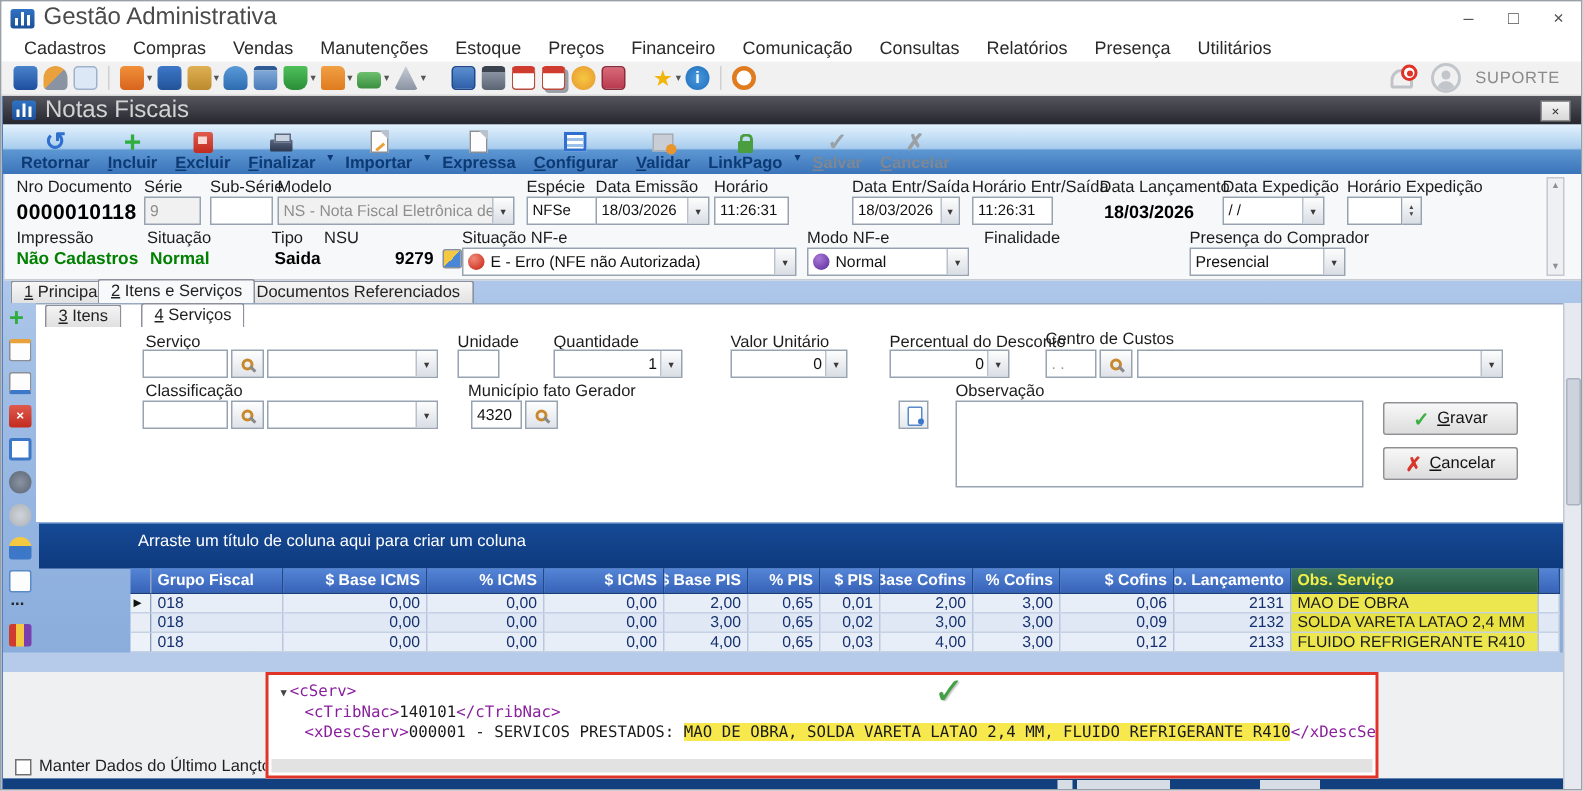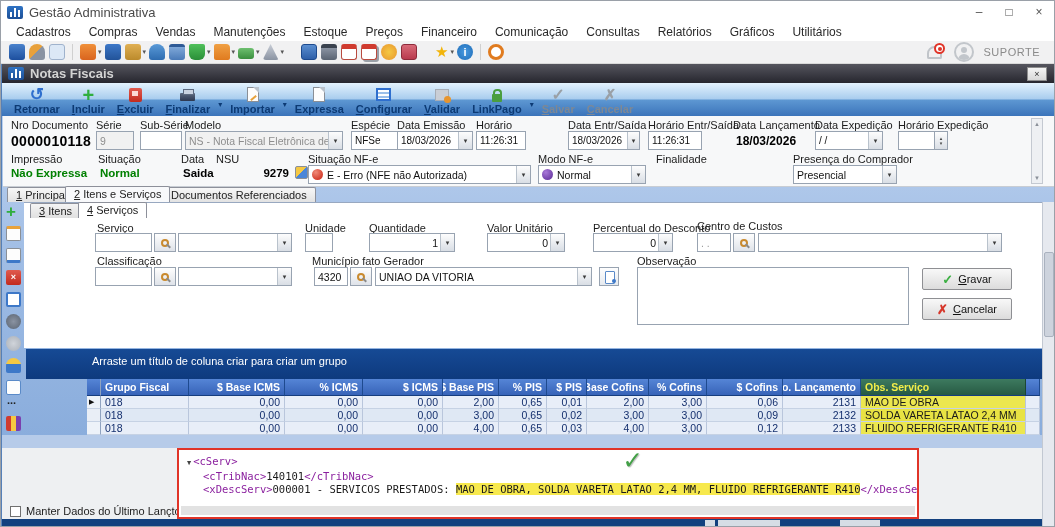--- a/index.html
+++ b/index.html
@@ -7,42 +7,42 @@
   body {
     position:relative; font-family:"Liberation Sans", sans-serif;
     background:#fff; overflow:hidden; border:1px solid #9aa0a8;
   }
   .abs { position:absolute; }
 
   
   .titlebar { position:absolute; left:0; top:0; width:100%; height:22px; background:#fff; display:flex; align-items:center; padding:0 6px; }
   .appicon { width:16px; height:13px; background:linear-gradient(#2f73c4,#1d4f96); border-radius:2px; display:flex; align-items:flex-end; justify-content:center; padding:2px 0; }
   .appicon i { display:block; width:2px; background:#fff; margin:0 1px; }
-  .title-text { font-size:13px; color:#4a4a4a; margin-left:6px; }
+  .title-text { font-size:16px; color:#4a4a4a; margin-left:6px; }
   .wctrl { position:absolute; top:0; height:22px; width:30px; display:flex; align-items:center; justify-content:center; font-size:12px; color:#555; }
   .menubar { position:absolute; left:0; top:22px; width:100%; height:18px; background:#fff; display:flex; align-items:center; padding-left:6px; }
   .menubar span { font-size:12px; color:#2a2a2a; padding:0 9px; }
   .toolbar { position:absolute; left:0; top:40px; width:100%; height:23px; background:#f1f1f2; border-bottom:1px solid #d9d9d9; display:flex; align-items:center; padding-left:6px; }
   .ati { width:16px; height:16px; border-radius:3px; margin:0 2px; position:relative; }
   .tcaret { font-size:7px; color:#555; margin:0 1px 0 0; align-self:center; }
   .tsep { width:1px; height:16px; background:#d0d0d0; margin:0 5px; }
   .tgap { width:14px; }
   .pressed { border:1px solid #9fb2cc; background:#dce8f6 !important; }
   .bell { width:15px; height:13px; border:2px solid #c0c4c9; border-bottom:2px solid #c0c4c9; border-radius:8px 8px 2px 2px; position:relative; }
   .bell-badge { position:absolute; right:-5px; top:-5px; width:11px; height:11px; border-radius:50%; border:2px solid #e03428; background:#fff; }
   .bell-badge i { position:absolute; left:2.5px; top:2.5px; width:4px; height:4px; border-radius:50%; background:#e03428; display:block; }
   .avatar { width:20px; height:20px; border-radius:50%; border:2px solid #c2c6cb; position:relative; overflow:hidden; }
   .avatar .hd { position:absolute; left:5px; top:3px; width:6px; height:6px; border-radius:50%; background:#c2c6cb; }
   .avatar .bd { position:absolute; left:2px; top:10px; width:12px; height:8px; border-radius:6px 6px 0 0; background:#c2c6cb; }
   .support { font-size:11px; color:#8a8a8a; letter-spacing:.5px; margin:0 14px 0 10px; }
 
   
   .notas { position:absolute; left:0; top:63px; width:1055px; height:464px; border-left:1px solid #5580b8; border-right:1px solid #5580b8; background:linear-gradient(180deg,#c7d9f2 0%,#9dbbe4 45%,#7fa5d8 100%); }
   .ntitle { position:absolute; left:0; top:0; width:100%; height:19px; background:linear-gradient(#55555e,#26262e); display:flex; align-items:center; padding:0 6px; }
-  .ntitle .title-text { color:#d3d3d3;font-weight:bold; }
+  .ntitle .title-text { color:#d3d3d3; }
   .nclose { position:absolute; right:8px; top:3px; width:20px; height:14px; background:linear-gradient(#f4f4f4,#d8d8d8); border:1px solid #8e8e8e; font-size:9px; color:#333; display:flex; align-items:center; justify-content:center; }
   .ntb { position:absolute; left:0; top:19px; width:100%; height:33px; background:linear-gradient(180deg,#e3f2fd 0%,#a9cdee 48%,#5d97d2 52%,#3b74ba 100%); display:flex; align-items:flex-start; padding-left:6px; }
   .nbtn { height:33px; display:flex; flex-direction:column; align-items:center; justify-content:flex-end; padding:2px 6px 1px; }
   .nbtn .nlabel { font-size:11px; font-weight:bold; color:#0c3a74; white-space:nowrap; line-height:12px; }
   .nbtn.dis .nlabel { color:#7e8894; }
   .nicon { height:17px; display:flex; align-items:center; justify-content:center; }
   .ncaret { font-size:8px; color:#0c3a74; align-self:center; margin:0 2px; padding-top:10px; }
   .af::first-letter { text-decoration:underline; }
 
   
@@ -161,21 +161,21 @@
   <span>Cadastros</span>
   <span>Compras</span>
   <span>Vendas</span>
   <span>Manutenções</span>
   <span>Estoque</span>
   <span>Preços</span>
   <span>Financeiro</span>
   <span>Comunicação</span>
   <span>Consultas</span>
   <span>Relatórios</span>
-  <span>Gráficos</span>
+  <span>Presença</span>
   <span>Utilitários</span>
 </div>
 
 <div class="toolbar">
   <div class="ati" style="background:linear-gradient(#4a82cc,#1d4f9e)"></div>
   <div class="ati" style="background:linear-gradient(135deg,#e8a13c 50%,#8a93a2 50%);border-radius:50% 50% 3px 3px"></div>
   <div class="ati pressed" style="background:#eef4fb"></div>
   <div class="tsep"></div>
   <div class="ati" style="background:linear-gradient(#f0903a,#d9641e)"></div>
   <span class="tcaret">▾</span>
@@ -368,26 +368,26 @@
         <span>▴</span>
         <span>▾</span>
       </div>
 
     <div class="mini-sb" style="left:1028px;top:2px;height:66px">
       <span>▲</span>
       <span>▼</span>
     </div>
 
     <span class="lbl" style="left:8px;top:37px">Impressão</span>
-    <span class="gval" style="left:8px;top:51px">Não Expressa</span>
+    <span class="gval" style="left:8px;top:51px">Não Cadastros</span>
 
     <span class="lbl" style="left:95px;top:37px">Situação</span>
     <span class="gval" style="left:97px;top:51px">Normal</span>
 
-    <span class="lbl" style="left:178px;top:37px">Data</span>
+    <span class="lbl" style="left:178px;top:37px">Tipo</span>
     <span class="bval" style="left:180px;top:51px">Saida</span>
 
     <span class="lbl" style="left:213px;top:37px">NSU</span>
     <span class="bval" style="left:240px;top:51px;width:46px;text-align:right">9279</span>
     <div class="abs" style="left:292px;top:50px;width:13px;height:13px;background:linear-gradient(135deg,#f5c842 50%,#4a86d8 50%);border:1px solid #8a8f96;border-radius:2px"></div>
 
     <span class="lbl" style="left:305px;top:37px">Situação NF-e</span>
     <div class="inp combo" style="left:305px;top:49px;width:223px">
       <span class="dot" style="background:radial-gradient(circle at 35% 30%,#f08a78,#c81e0e)"></span>
       <span>E - Erro (NFE não Autorizada)</span>
@@ -411,21 +411,21 @@
   </div>
 
   <div class="tab af" style="left:5px">1 Principal</div>
   <div class="tab active af" style="left:63px">2 Itens e Serviços</div>
   <div class="tab" style="left:160px">Documentos Referenciados</div>
 
   <div class="content"></div>
 
   <span class="abs" style="left:4px;top:138px;font-size:17px;font-weight:900;color:#2fae3e;z-index:5">+</span>
   <div class="subtab af" style="left:28px">3 Itens</div>
-  <div class="subtab active af" style="left:76px">4 Serviços</div>
+  <div class="subtab active af" style="left:92px">4 Serviços</div>
 
   <div class="lic" style="top:162px;background:#fdfdfd;border:1px solid #8a8f96;border-top:3px solid #e8a23c"></div>
   <div class="lic" style="top:184px;background:#fdfdfd;border:1px solid #8a8f96;border-bottom:3px solid #3d78c8"></div>
   <div class="lic" style="top:206px;background:linear-gradient(#e05a4e,#c22b1f);color:#fff;font-size:9px;font-weight:bold;text-align:center;line-height:14px">×</div>
   <div class="lic" style="top:228px;background:#fff;border:2px solid #3d78c8"></div>
   <div class="lic" style="top:250px;background:radial-gradient(#8a93a2,#5a6472);border-radius:50%"></div>
   <div class="lic" style="top:272px;background:radial-gradient(#d0d4da,#aab0b8);border-radius:50%"></div>
   <div class="lic" style="top:294px;background:linear-gradient(#f5c842 40%,#3d78c8 40%);border-radius:50% 50% 2px 2px"></div>
   <div class="lic" style="top:316px;background:#fdfdfd;border:1px solid #5a8ac8"></div>
   <span class="abs" style="left:5px;top:330px;font-size:11px;font-weight:bold;color:#222">...</span>
@@ -481,40 +481,36 @@
       <span class="cb">▾</span>
     </div>
 
   <span class="lbl" style="left:310px;top:191px">Município fato Gerador</span>
   <div class="inp" style="left:312px;top:203px;width:34px">
       <span>4320</span>
     </div>
   <div class="sbtn" style="left:348px;top:203px">
       <span class="mag"></span>
     </div>
-  <div class="inp combo" style="left:373px;top:203px;width:217px">
-      <span>UNIAO DA VITORIA</span>
-      <span class="cb">▾</span>
-    </div>
   <div class="pgbtn" style="left:597px;top:203px"></div>
 
   <span class="lbl" style="left:635px;top:191px">Observação</span>
   <textarea class="obs" style="left: 635px; top: 203px; width: 272px; height: 58px;"></textarea>
 
   <div class="formbtn" style="left:920px;top:204px">
     <span class="fb-ck">✓</span>
     <span class="af">Gravar</span>
   </div>
   <div class="formbtn" style="left:920px;top:234px">
     <span class="fb-x">✗</span>
     <span class="af">Cancelar</span>
   </div>
 
   <div class="band">
-      <span>Arraste um título de coluna criar para criar um grupo</span>
+      <span>Arraste um título de coluna aqui para criar um coluna</span>
     </div>
 
   <div class="grid">
     <div class="grow ghead">
       <div class="gc m"></div>
       <div class="gc c1">Grupo Fiscal</div>
       <div class="gc c2 num">$ Base ICMS</div>
       <div class="gc c3 num">% ICMS</div>
       <div class="gc c4 num">$ ICMS</div>
       <div class="gc c5 num">$ Base PIS</div>

